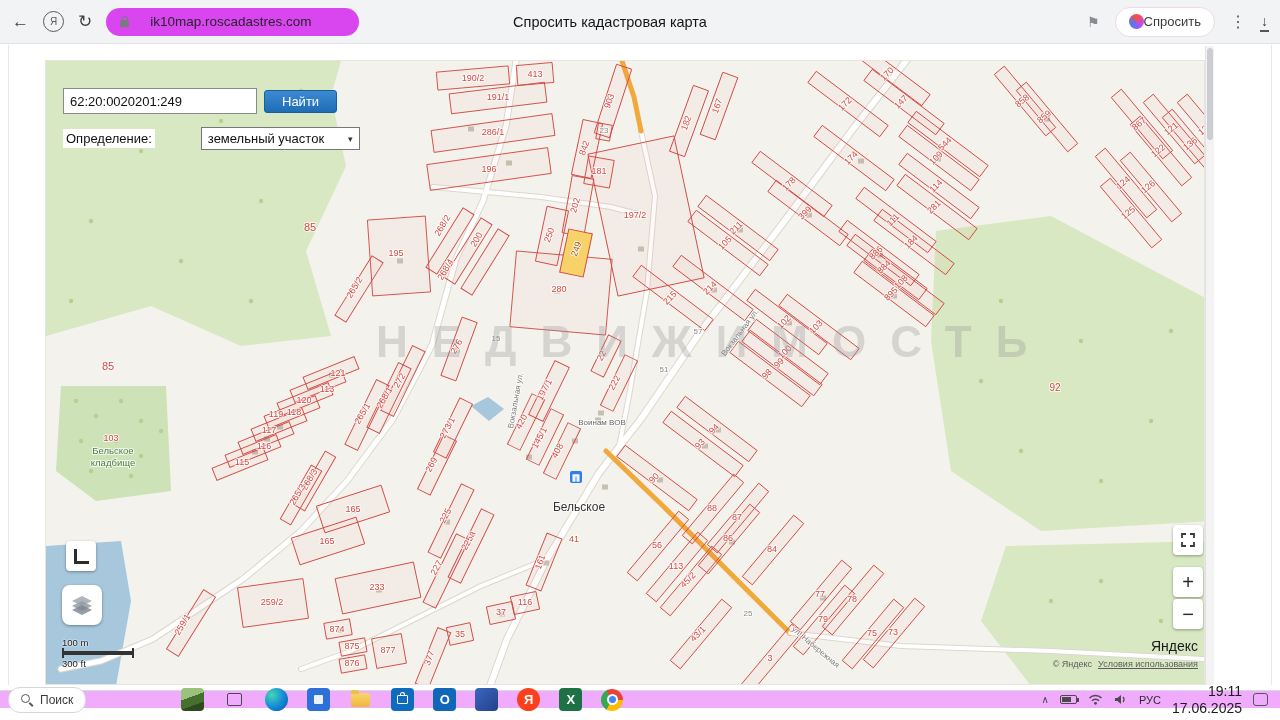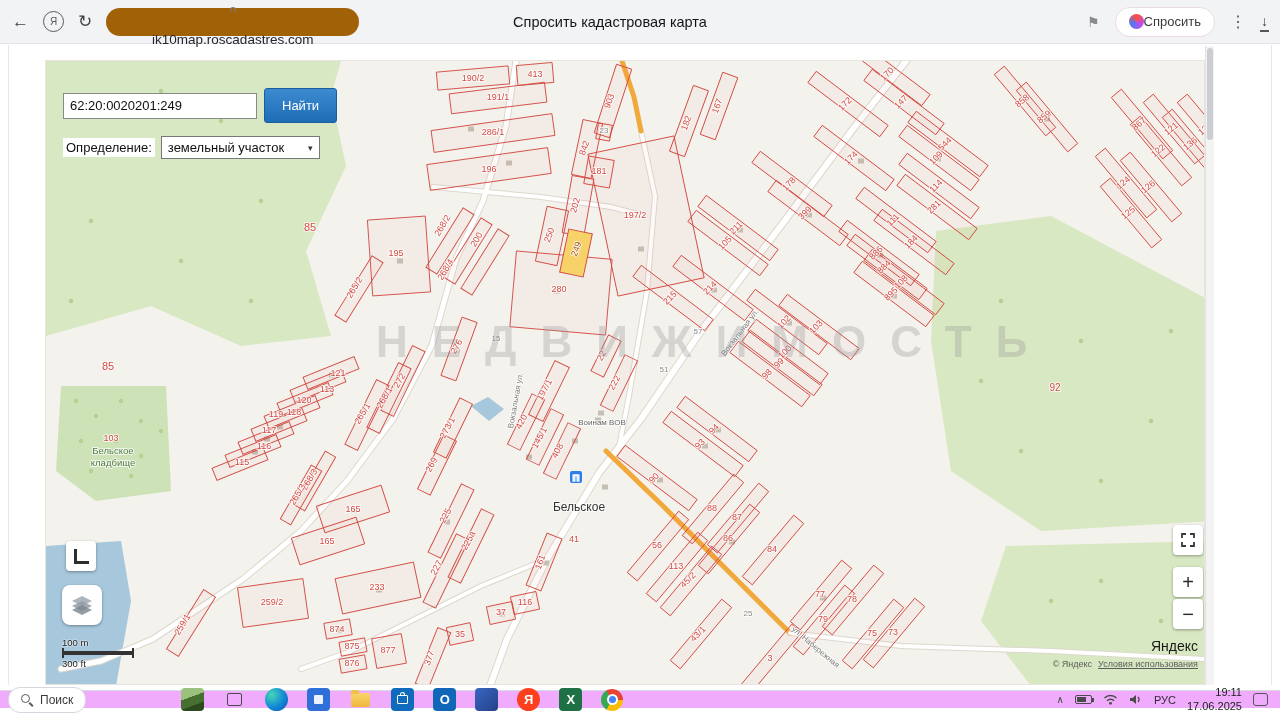--- a/index.html
+++ b/index.html
@@ -5,22 +5,22 @@
   html,body{margin:0;padding:0;background:#fff;}
   body{font-family:"Liberation Sans",sans-serif;}
   .screen{position:relative;width:1280px;height:720px;overflow:hidden;background:#fff;}
 
   
   .browser-bar{position:absolute;left:0;top:0;width:1280px;height:44px;background:#f2f3f5;
     border-bottom:1px solid #e2e3e7;display:flex;align-items:center;padding:0 12px;gap:14px;box-sizing:border-box;}
   .navbtn{font-size:17px;color:#3f3f42;cursor:default;}
   .homebtn{width:21px;height:21px;border:1.6px solid #5a5a5e;border-radius:50%;display:flex;
     align-items:center;justify-content:center;font-size:10px;color:#5a5a5e;box-sizing:border-box;}
-  .urlbox{display:flex;align-items:center;gap:21px;background:#a16207;border-radius:14px;height:28px;
-    padding:0 14px;color:#26262a;font-size:13.5px;min-width:225px;flex-direction:column;}
+  .urlbox{display:flex;align-items:center;gap:21px;background:#d946ef;border-radius:14px;height:28px;
+    padding:0 14px;color:#26262a;font-size:13.5px;min-width:225px;}
   .lock{position:relative;width:9px;height:7px;background:#7a7a80;border-radius:1.5px;margin-top:3px;}
   .lock::before{content:"";position:absolute;left:1.5px;top:-4px;width:6px;height:5px;border:1.5px solid #7a7a80;
     border-bottom:none;border-radius:3px 3px 0 0;box-sizing:border-box;}
   .page-title{position:absolute;left:calc(50% - 30px);transform:translateX(-50%);font-size:14.5px;color:#141414;white-space:nowrap;}
   .bar-right{margin-left:auto;display:flex;align-items:center;gap:15px;}
   .bookmark{font-size:14px;color:#8a8a90;}
   .ask-pill{display:flex;align-items:center;background:#fff;border:1px solid #ecdbe6;border-radius:15px;
     height:28px;padding:0 13px;}
   .alice-dot{width:15px;height:15px;border-radius:50%;background:conic-gradient(#ff4d3a,#c14bf0,#4b7bf4,#ff4d3a);}
   .ask-label{font-size:13px;color:#3a3a3e;}
@@ -40,26 +40,26 @@
   #map-svg text{paint-order:stroke;stroke:rgba(255,255,255,.75);stroke-width:2px;stroke-linejoin:round;
     font-family:"Liberation Sans",sans-serif;}
   .wm{position:absolute;color:rgba(150,150,152,.32);font-weight:bold;pointer-events:none;white-space:nowrap;}
   .wm-center{left:330px;top:256px;font-size:44px;letter-spacing:24px;}
   .wm-corner{left:935px;top:512px;font-size:62px;letter-spacing:6px;}
 
   .search-panel{position:absolute;left:17px;top:27px;}
   .search-row{display:flex;align-items:center;}
   .search-input{width:180px;height:24px;border:1px solid #8a8a8a;background:#fff;font-size:13px;
     padding:0 6px;color:#111;font-family:"Liberation Sans",sans-serif;}
-  .search-btn{margin-left:7px;height:35px;padding:0 17px;background:linear-gradient(#3c8bd1,#1f6db5);
+  .search-btn{margin-left:7px;height:23px;padding:0 17px;background:linear-gradient(#3c8bd1,#1f6db5);
     color:#fff;border:1px solid #1a5e9e;border-radius:3px;font-size:13px;font-family:"Liberation Sans",sans-serif;}
   .def-row{margin-top:13px;display:flex;align-items:center;gap:6px;font-size:13px;color:#111;}
   .def-label{background:#fff;padding:2px 3px;}
   .def-select{display:flex;align-items:center;justify-content:space-between;gap:24px;background:#fff;
-    border:1px solid #777;height:21px;padding:0 6px;min-width:143px;font-size:13px;}
+    border:1px solid #777;height:21px;padding:0 6px;min-width:143px;font-size:13px;margin-left:40px;}
   .sel-caret{font-size:9px;color:#333;}
 
   .map-btn{position:absolute;background:#fff;border-radius:4px;box-shadow:0 1px 3px rgba(0,0,0,.35);
     display:flex;align-items:center;justify-content:center;}
   .ruler-btn{left:20px;top:480px;width:30px;height:30px;}
   .ruler-ic{width:12px;height:12px;border-left:3px solid #2d2d2d;border-bottom:3px solid #2d2d2d;}
   .layers-btn{left:16px;top:524px;width:40px;height:40px;border-radius:8px;}
   .fs-btn{left:1127px;top:464px;width:30px;height:30px;}
   .zoom-btn{left:1127px;width:30px;height:30px;font-size:20px;color:#2a2a2a;}
   .zin{top:506px;} .zout{top:538px;}
@@ -100,21 +100,21 @@
   .xl{background:#1e7145;color:#fff;}
   .chrome{width:22px;height:22px;border-radius:50%;position:relative;
     background:conic-gradient(from -30deg,#ea4335 0 120deg,#fbbc05 0 240deg,#34a853 0 360deg);}
   .chrome::after{content:"";position:absolute;inset:5.5px;background:#4285f4;border:2px solid #fff;border-radius:50%;}
   .tray{margin-left:auto;display:flex;align-items:center;gap:11px;padding-right:4px;}
   .caret{font-size:10px;color:#44444a;}
   .batt{position:relative;width:17px;height:9px;border:1.2px solid #4a4a4e;border-radius:2px;box-sizing:border-box;}
   .batt::before{content:"";position:absolute;left:1px;top:1px;bottom:1px;width:9px;background:#4a4a4e;}
   .batt::after{content:"";position:absolute;right:-3.5px;top:2px;width:2px;height:3.5px;background:#4a4a4e;}
   .lang{font-size:11px;color:#2c2c30;}
-  .clock{font-size:11px;line-height:1.2;text-align:right;color:#1c1c1c;}
+  .clock{font-size:14px;line-height:1.2;text-align:right;color:#1c1c1c;}
   .notif{width:15px;height:13px;border:1.5px solid #55555a;border-radius:3px;box-sizing:border-box;}
 </style>
 </head>
 <body>
 
 <div class="screen">
 
   <header class="browser-bar">
     <span class="navbtn">←</span>
     <span class="homebtn">Я</span>

